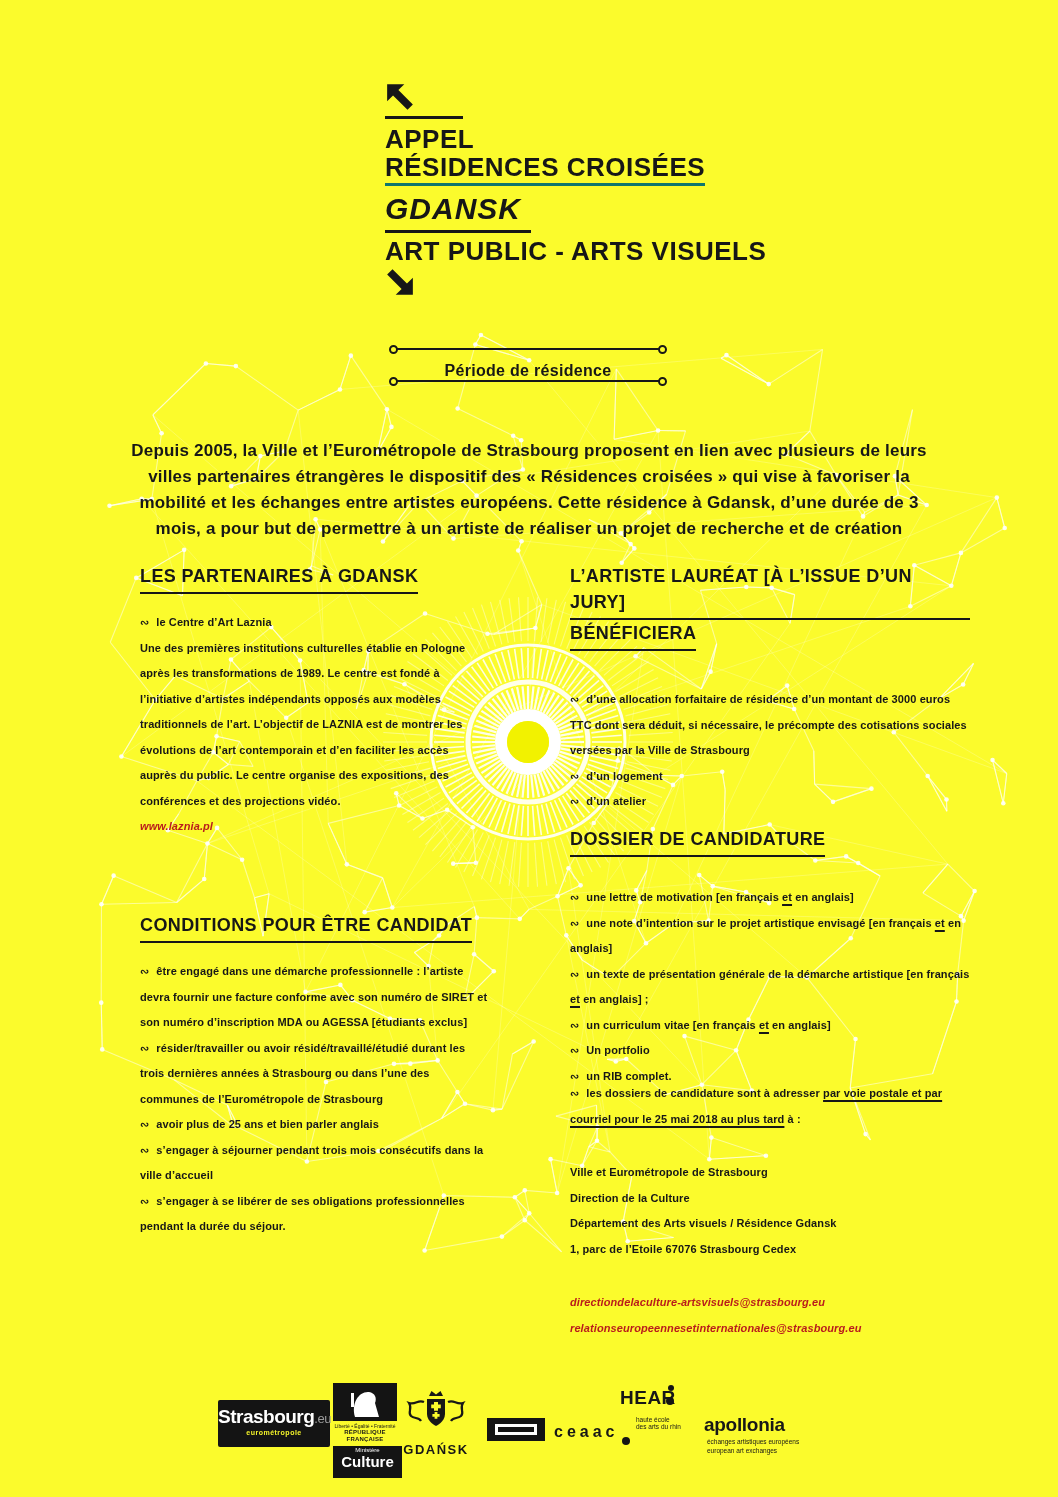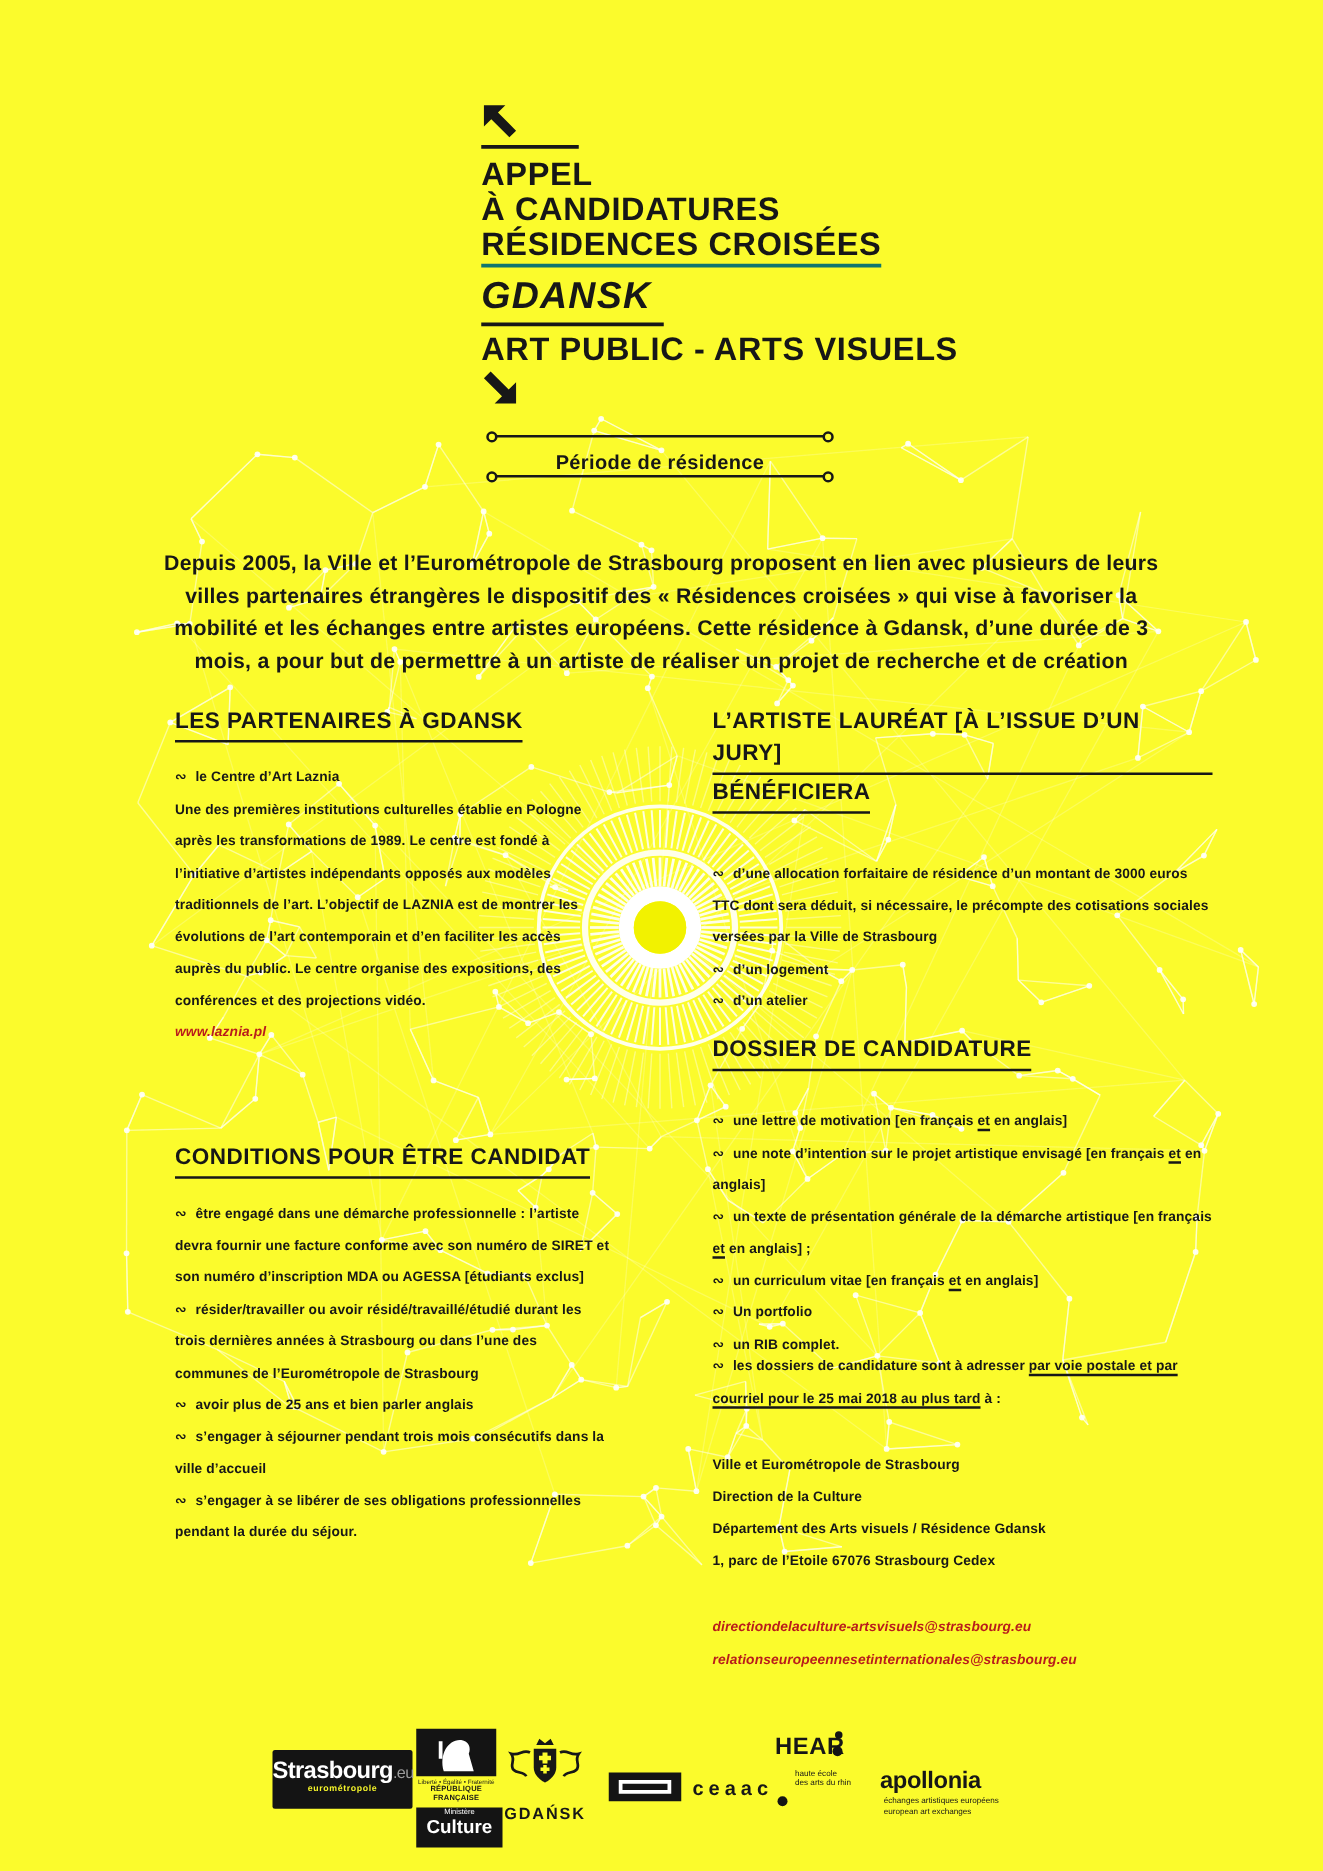--- a/index.html
+++ b/index.html
@@ -1123,21 +1123,20 @@
     <circle cx="528" cy="742" r="27" fill="none" stroke="#fff" stroke-width="12"></circle>
     <circle cx="528" cy="742" r="21" fill="#f2f200"></circle>
   </svg>
 
 <div class="layer header">
   <svg class="arrow" width="30" height="30" viewBox="0 0 28 28">
     <path d="M2 2 H18 L12.5 7.5 L26 21 L21 26 L7.5 12.5 L2 18 Z" fill="#171717"></path>
   </svg>
   <div class="hdr-rule"></div>
   <div class="hdr-line">APPEL</div>
-  <div class="hdr-line">À CANDIDATURES</div>
   <div class="hdr-line"><span class="hdr-underline">RÉSIDENCES CROISÉES</span></div>
   <div><span class="hdr-city">GDANSK</span></div>
   <div class="hdr-line">ART PUBLIC - ARTS VISUELS</div>
   <svg class="arrow" width="30" height="30" viewBox="0 0 28 28" style="margin-top:2px;">
     <path d="M2 2 H18 L12.5 7.5 L26 21 L21 26 L7.5 12.5 L2 18 Z" fill="#171717" transform="rotate(180 14 14)"></path>
   </svg>
 </div>
 
 <div class="layer period">
   <div class="p-rule">

